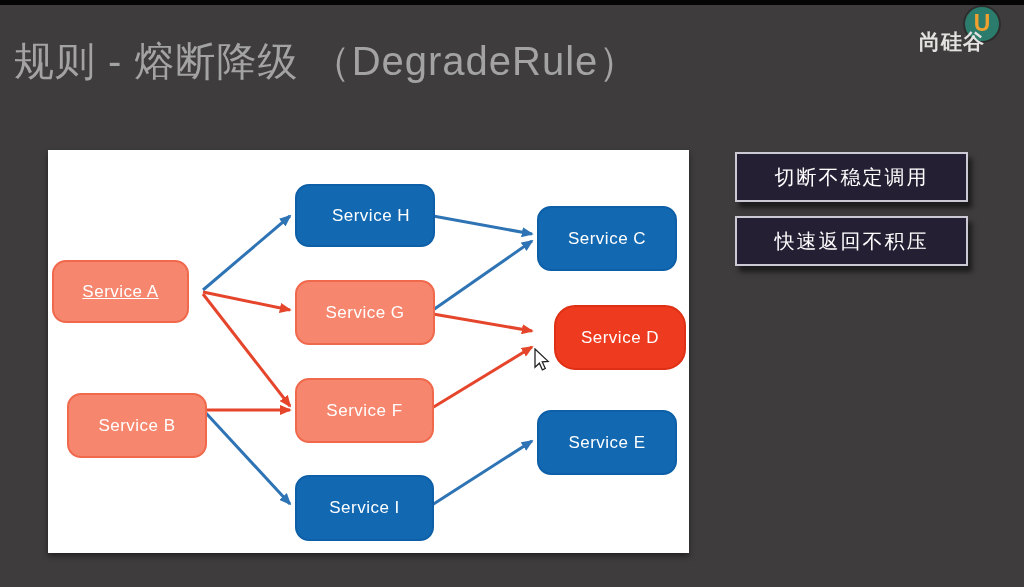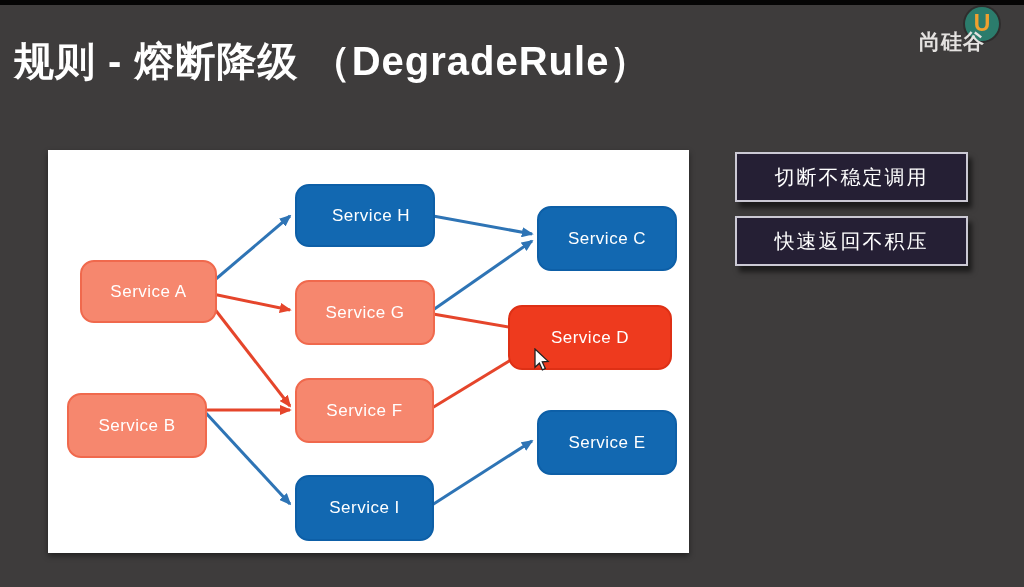--- a/index.html
+++ b/index.html
@@ -9,21 +9,21 @@
   }
   #stage{
     position:relative;width:1024px;height:587px;
     background:#3E3C3C;overflow:hidden;
   }
   #top-strip{
     position:absolute;left:0;top:0;width:1024px;height:5px;background:#050505;
   }
   #slide-title{
     position:absolute;left:14px;top:34px;width:740px;
-    color:#ffffff;font-size:40px;font-weight:bold;letter-spacing:1px;
+    color:#a3a3a3;font-size:40px;font-weight:normal;letter-spacing:1px;
     white-space:nowrap;
   }
   
   #logo{position:absolute;right:0;top:0;width:110px;height:60px;}
   #logo .circle{
     position:absolute;left:51px;top:7px;width:34px;height:34px;border-radius:50%;
     background:#2B7C6C;display:flex;align-items:center;justify-content:center;
     box-shadow:0 0 0 2px rgba(0,0,0,0.25);
   }
   #logo .circle span{
@@ -93,42 +93,42 @@
           <line x1="157" y1="260" x2="242" y2="260" stroke="#E5452B" stroke-width="3" marker-end="url(#ah-red)"></line>
           <line x1="157" y1="262" x2="242" y2="354" stroke="#2E74B5" stroke-width="3" marker-end="url(#ah-blue)"></line>
           <line x1="385" y1="66" x2="484" y2="84" stroke="#2E74B5" stroke-width="3" marker-end="url(#ah-blue)"></line>
           <line x1="385" y1="160" x2="484" y2="91" stroke="#2E74B5" stroke-width="3" marker-end="url(#ah-blue)"></line>
           <line x1="385" y1="164" x2="484" y2="181" stroke="#E5452B" stroke-width="3" marker-end="url(#ah-red)"></line>
           <line x1="384" y1="258" x2="484" y2="197" stroke="#E5452B" stroke-width="3" marker-end="url(#ah-red)"></line>
           <line x1="384" y1="355" x2="484" y2="291" stroke="#2E74B5" stroke-width="3" marker-end="url(#ah-blue)"></line>
         </g>
     </svg>
     <div id="node-layer">
-        <div class="node salmon" style="left: 32px; top: 110px; width: 137px; height: 63px;">
+        <div class="node salmon" style="left: 4px; top: 110px; width: 137px; height: 63px; text-decoration: underline;">
           <span>Service A</span>
         </div>
         <div class="node salmon" style="left: 19px; top: 228px; width: 140px; height: 65px; margin-top: 15px;">
           <span>Service B</span>
         </div>
         <div class="node blue" style="left: 247px; top: 34px; width: 140px; height: 63px; padding-left: 12px;">
           <span>Service H</span>
         </div>
         <div class="node salmon" style="left: 247px; top: 130px; width: 140px; height: 65px;">
           <span>Service G</span>
         </div>
         <div class="node salmon" style="left: 247px; top: 228px; width: 139px; height: 65px;">
           <span>Service F</span>
         </div>
         <div class="node blue" style="left: 247px; top: 325px; width: 139px; height: 66px;">
           <span>Service I</span>
         </div>
         <div class="node blue" style="left: 489px; top: 56px; width: 140px; height: 65px;">
           <span>Service C</span>
         </div>
-        <div class="node red" style="left: 460px; top: 155px; width: 164px; height: 65px;">
+        <div class="node red" style="left: 506px; top: 155px; width: 132px; height: 65px; border-radius: 21px;">
           <span>Service D</span>
         </div>
         <div class="node blue" style="left: 489px; top: 260px; width: 140px; height: 65px; text-align: right;">
           <span>Service E</span>
         </div>
       </div>
     <svg id="cursor" width="17" height="24" viewBox="0 0 17 24" style="left: 486px; top: 198px;">
       <polygon points="1,1 1,19.2 5.4,15.2 8.4,21.9 11.3,20.5 8.3,13.9 14.2,13.4" fill="#FFFFFF" stroke="#222222" stroke-width="1.3"></polygon>
     </svg>
   </div>

